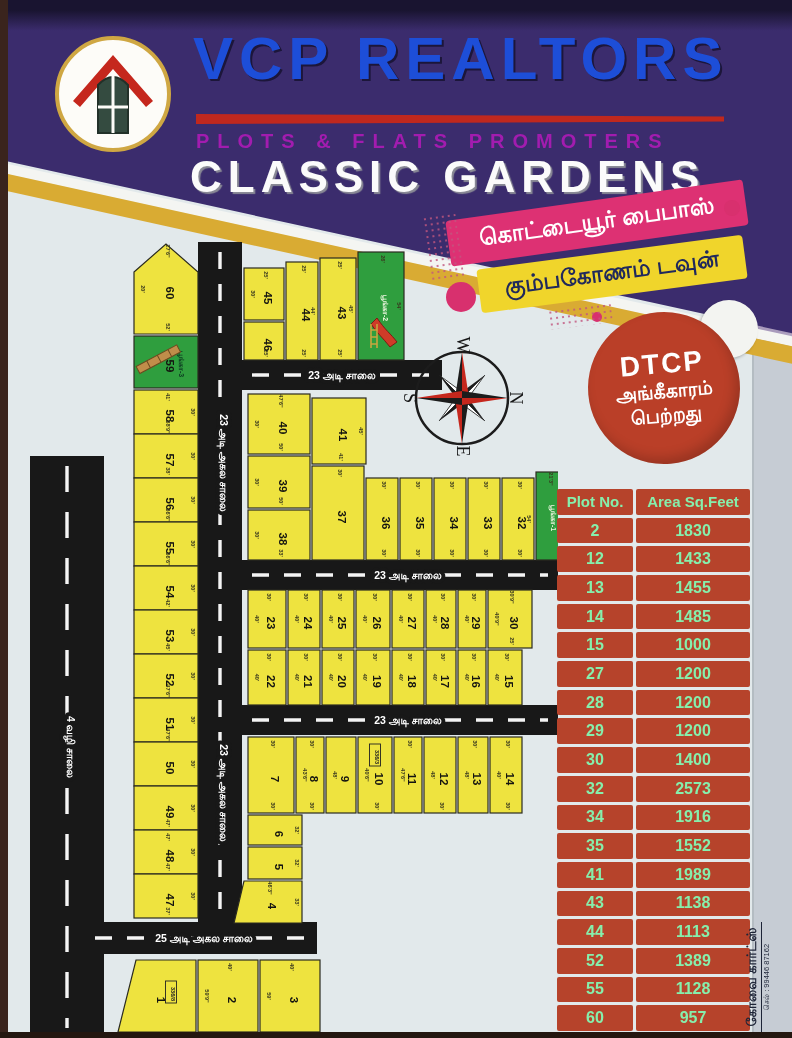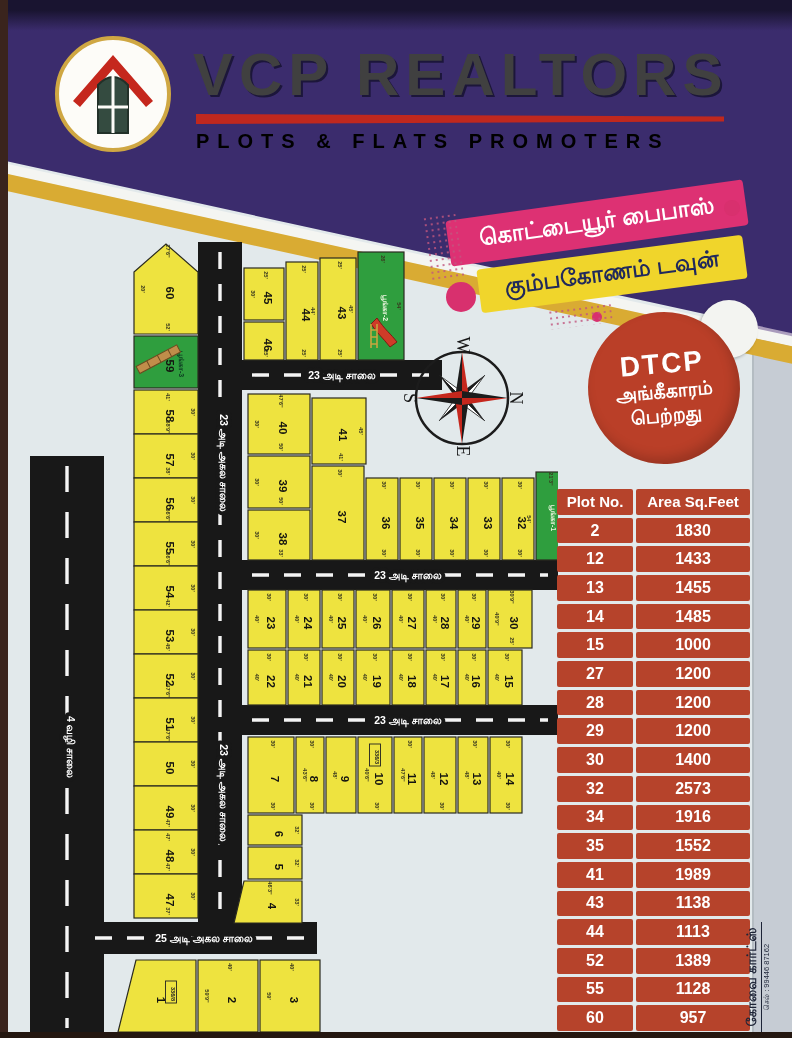--- a/index.html
+++ b/index.html
@@ -12,25 +12,25 @@
   #edge-bottom{left:0;top:1032px;width:792px;height:6px;background:#241710;z-index:9;}
   #edge-right{left:752px;top:0;width:40px;height:1038px;z-index:2;
       background:linear-gradient(#a99bbc 0 32%, #c6ccd4 34% 100%);border-left:2px solid #b4bcc2;}
   
   #header{left:0;top:0;width:792px;height:340px;z-index:3;
       background:linear-gradient(#191430 0 3%, #3b2c6d 9%);
       clip-path:polygon(0 0,100% 0,100% 98%,0 47%);}
   .stripe{left:-10px;top:160px;width:900px;height:10px;background:#f4f5f2;
       transform:rotate(12.4deg);transform-origin:0 0;z-index:2;}
   .stripe.gold{top:170px;height:17px;background:#d9ab33;}
-  .brand-txt{left:193px;top:40px;z-index:4;color:#404040;font-size:60px;font-weight:bold;
+  .brand-txt{left:193px;top:24px;z-index:4;color:#1d4ed8;font-size:60px;font-weight:bold;
       letter-spacing:6px;text-shadow:2px 2px 0 #1c163a;white-space:nowrap;}
   .underline{left:196px;top:114px;width:528px;height:10px;background:#c0281e;z-index:4;
       clip-path:polygon(0 0,100% 25%,100% 75%,0 100%);}
-  .tagline{left:196px;top:130px;z-index:4;color:#000000;font-size:20px;font-weight:bold;
+  .tagline{left:196px;top:130px;z-index:4;color:#a21caf;font-size:20px;font-weight:bold;
       letter-spacing:8px;white-space:nowrap;}
   .project{left:190px;top:152px;z-index:4;color:#fbfbfb;font-size:44px;font-weight:bold;
       letter-spacing:6px;white-space:nowrap;text-shadow:2px 2px 1px #8a8a96;}
   #logo{left:54px;top:35px;z-index:5;}
   
   .banner{z-index:4;display:flex;align-items:center;justify-content:center;
       border-radius:4px;white-space:nowrap;}
   #banner-pink{left:447px;top:200px;width:300px;height:46px;background:#dd3173;
       transform:rotate(-8deg);color:#fff;font-size:23px;font-weight:bold;}
   #banner-yellow{left:478px;top:252px;width:268px;height:44px;background:#f0d52b;
@@ -42,21 +42,21 @@
   #badge-peel{left:700px;top:300px;width:58px;height:58px;border-radius:50%;
       background:#f3f4f1;box-shadow:-2px 2px 3px rgba(0,0,0,.25);z-index:4;}
   #badge{left:588px;top:312px;width:152px;height:152px;border-radius:50%;background:#ba3f28;
       z-index:5;display:flex;flex-direction:column;align-items:center;justify-content:center;
       color:#fff;transform:rotate(-5deg);box-shadow:inset -4px -6px 12px rgba(0,0,0,.18);}
   #badge .b1{font-size:28px;font-weight:bold;letter-spacing:2px;}
   #badge .b2,#badge .b3{font-size:19px;font-weight:bold;line-height:1.25;}
   
   #area-table{left:557px;top:489px;width:193px;height:542px;z-index:4;display:grid;
       grid-template-columns:76px 114px;grid-auto-rows:1fr;gap:3px;}
-  #area-table .cell{background:#b6432b;color:#ffffff;display:flex;align-items:center;
+  #area-table .cell{background:#b6432b;color:#86efac;display:flex;align-items:center;
       justify-content:center;font-weight:bold;font-size:16px;border-radius:2px;}
   #area-table .th{font-size:15px;}
   
   #contact{left:744px;top:1032px;width:110px;z-index:5;transform:rotate(-90deg);
       transform-origin:0 0;color:#1d2437;text-align:center;}
   #contact .c1{font-size:13px;font-weight:bold;white-space:nowrap;}
   #contact .c2{font-size:7.5px;border-top:1px solid #1d2437;white-space:nowrap;}
   
   #plot-map{left:8px;top:228px;z-index:3;}
   #compass{left:400px;top:336px;z-index:4;}
@@ -77,20 +77,21 @@
     <circle cx="59" cy="59" r="56" fill="#fdfcf8" stroke="#cfa743" stroke-width="4"></circle>
     <path d="M59 20 L99 66 L92 72 L59 34 L26 72 L19 66 Z" fill="#c5271d"></path>
     <path d="M44 50 Q59 34 74 50 L74 98 L44 98 Z" fill="#344b40" stroke="#223129" stroke-width="2"></path>
     <line x1="59" y1="38" x2="59" y2="98" stroke="#fdfcf8" stroke-width="3"></line>
     <line x1="44" y1="72" x2="74" y2="72" stroke="#fdfcf8" stroke-width="3"></line>
   </svg>
 
   <div class="brand-txt abs">VCP REALTORS</div>
   <div class="underline abs"></div>
   <div class="tagline abs">PLOTS &amp; FLATS PROMOTERS</div>
+  <div class="project abs">CLASSIC GARDENS</div>
 
   <div id="banner-pink" class="banner abs">கொட்டையூர் பைபாஸ்</div>
   <div id="banner-yellow" class="banner abs">கும்பகோணம் டவுன்</div>
   <div class="dot abs" style="left:446px;top:282px;width:30px;height:30px;"></div>
   <div class="dot abs" style="left:724px;top:200px;width:16px;height:16px;"></div>
   <div class="dot abs" style="left:592px;top:312px;width:10px;height:10px;"></div>
   <div class="halftone abs" style="left:426px;top:214px;width:34px;height:66px;transform:rotate(-8deg);"></div>
   <div class="halftone abs" style="left:548px;top:306px;width:64px;height:20px;transform:rotate(-7deg);"></div>
 
   <div id="badge-peel" class="abs"></div>

